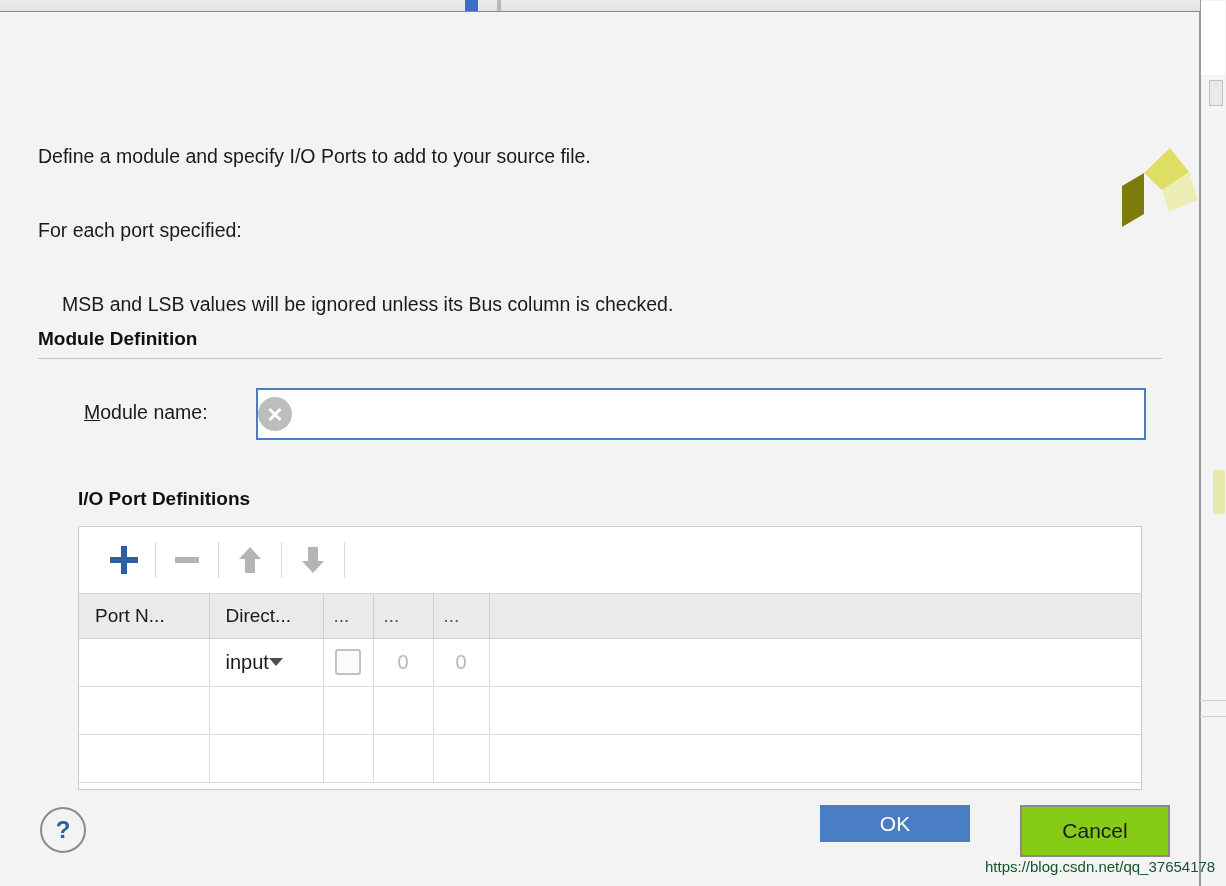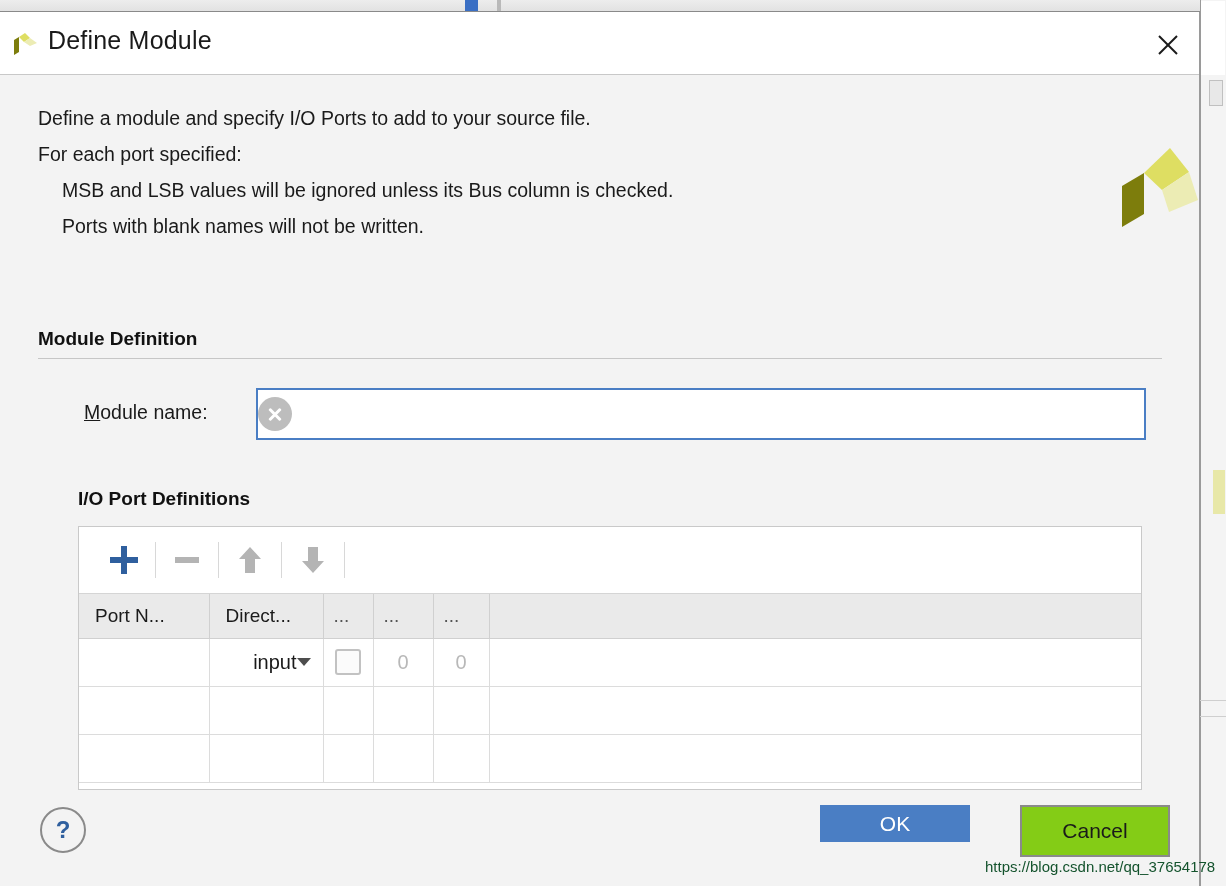--- a/index.html
+++ b/index.html
@@ -88,21 +88,21 @@
   }
   .close-btn svg { display: block; margin: 10px auto; }
 
   
   .desc {
     position: absolute; left: 38px; top: 88px;
     width: 900px;
     font-size: 19.5px; color: #1a1a1a;
     line-height: 36px;
   }
-  .desc div { white-space: pre; }
+  .desc div { white-space: pre; margin-top: 38px; }
   .desc .indent { padding-left: 24px; }
 
   .big-logo {
     position: absolute; left: 1114px; top: 130px;
     width: 86px; height: 86px;
   }
 
   
   .sec-head {
     position: absolute;
@@ -211,21 +211,21 @@
     border-bottom: 1px solid #dcdcdc;
     height: 48px;
     box-sizing: border-box;
     padding: 0;
     background: #ffffff;
   }
   table.ports td.last { border-right: 0; }
   table.ports tr.empty td { height: 48px; }
 
   .cell-dir {
-    display: flex; align-items: center; justify-content: flex-end;
+    display: flex; align-items: center; justify-content: flex-start;
     padding: 0 8px 0 16px; height: 100%;
     font-size: 20px; color: #1a1a1a;
   }
   .chev {
     width: 0; height: 0;
     border-left: 7px solid transparent;
     border-right: 7px solid transparent;
     border-top: 8px solid #4d4d4d;
     margin-right: 4px;
   }
@@ -297,40 +297,25 @@
   <div class="bg-right-strip">
     <div class="bg-right-white"></div>
     <div class="bg-right-icons"></div>
     <div class="bg-right-yellow"></div>
     <div class="bg-right-line1"></div>
     <div class="bg-right-line2"></div>
   </div>
 
   <div class="dialog">
 
-    <div class="titlebar">
-      <svg class="title-logo" viewBox="0 0 32 32">
-        <polygon points="6,12 11,9 11,24 6,27" fill="#7d7d0c"></polygon>
-        <polygon points="11,9 17,5 22,10 16,14" fill="#dede62"></polygon>
-        <polygon points="16,14 22,10 29,15 22,18" fill="#ececb4"></polygon>
-      </svg>
-      <div class="title-text">Define Module</div>
-      <div class="close-btn">
-        <svg width="22" height="22" viewBox="0 0 22 22">
-          <line x1="2" y1="2" x2="20" y2="20" stroke="#1a1a1a" stroke-width="2"></line>
-          <line x1="20" y1="2" x2="2" y2="20" stroke="#1a1a1a" stroke-width="2"></line>
-        </svg>
-      </div>
-    </div>
 
     <div class="desc">
       <div>Define a module and specify I/O Ports to add to your source file.</div>
       <div>For each port specified:</div>
       <div class="indent">MSB and LSB values will be ignored unless its Bus column is checked.</div>
-      <div class="indent">Ports with blank names will not be written.</div>
     </div>
 
     <svg class="big-logo" viewBox="0 0 86 86">
       <polygon points="8,44 30,31 30,72 8,85" fill="#7d7d0c"></polygon>
       <polygon points="30,31 56,6 75,30 48,48" fill="#dede62"></polygon>
       <polygon points="48,48 75,30 84,58 55,70" fill="#ececb4"></polygon>
     </svg>
 
     <div class="sec-head" style="left:38px; top:316px;text-align:right;">Module Definition</div>
     <div class="sec-rule" style="left:38px; top:346px; width:1124px;"></div>

